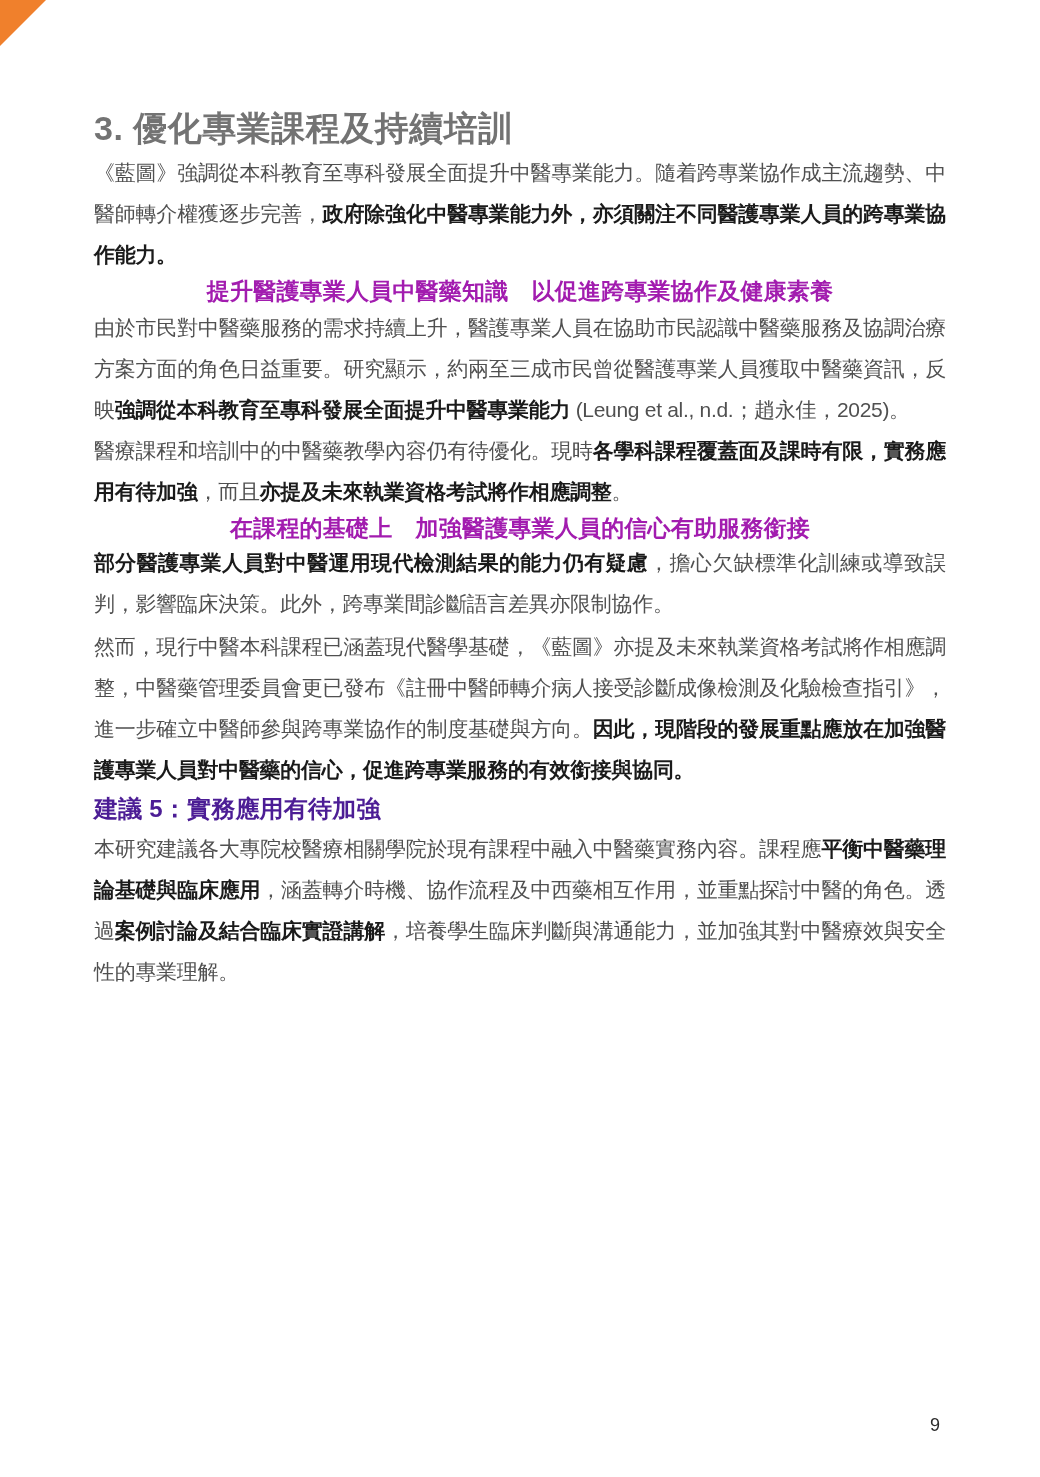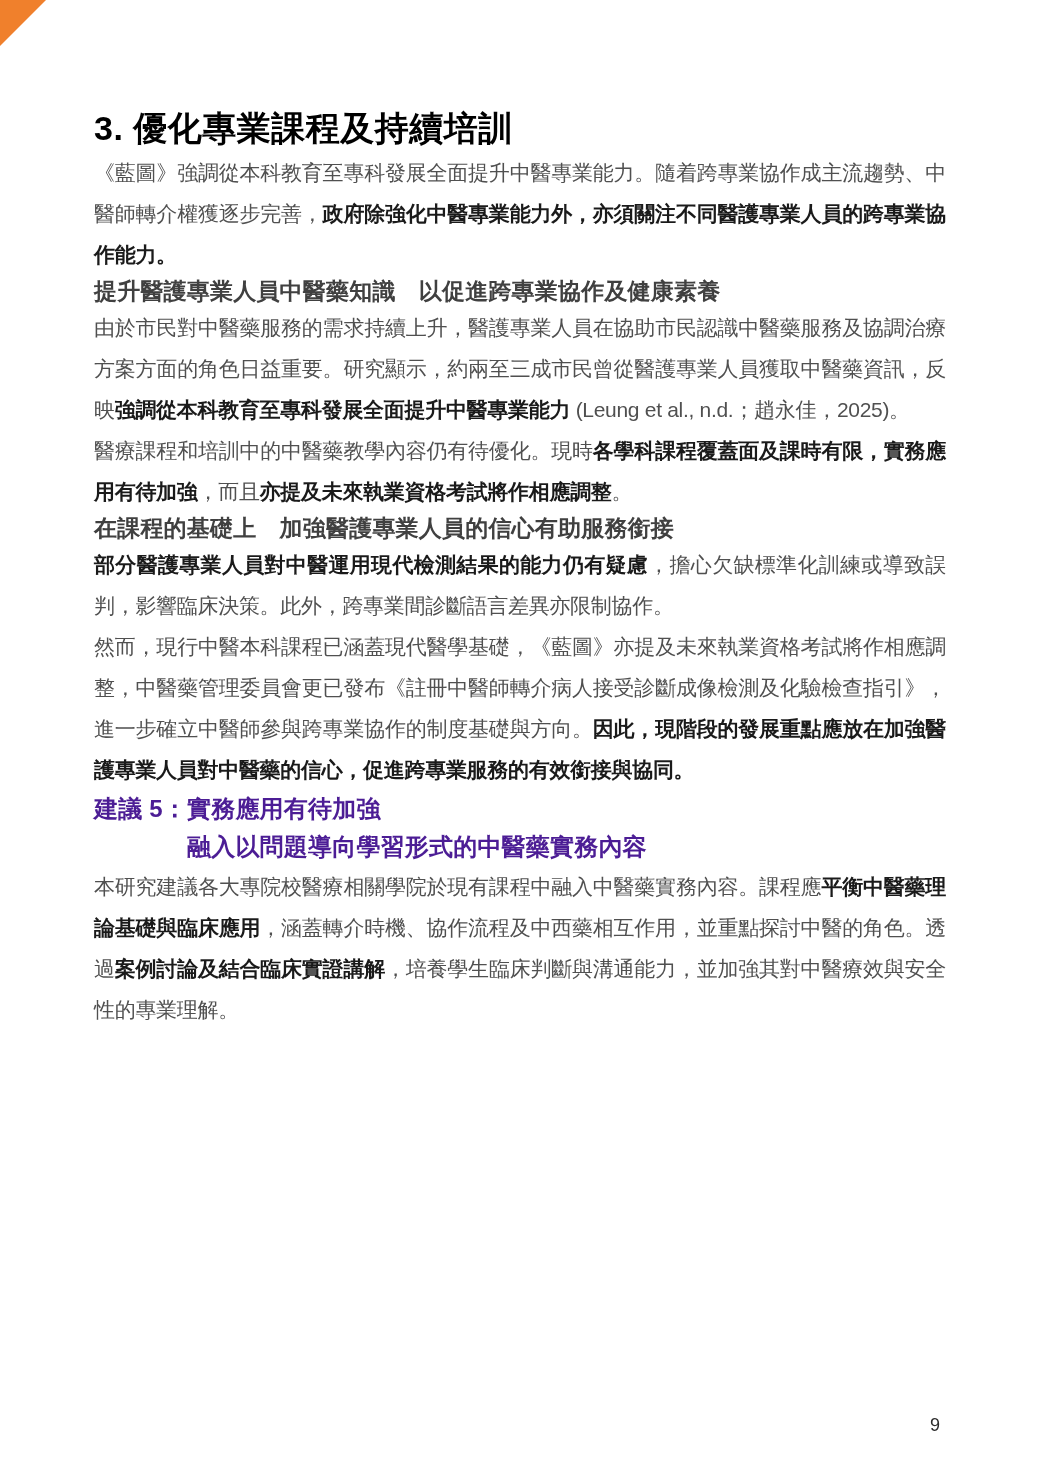--- a/index.html
+++ b/index.html
@@ -28,51 +28,52 @@
     position: absolute;
     left: 94px;
     top: 0;
     width: 852px;
   }
   h1.section-title {
     margin: 104px 0 0 0;
     font-size: 34px;
     line-height: 48px;
     font-weight: 700;
-    color: #000000;
+    color: #737373;
     letter-spacing: 0.5px;
   }
   p.body-para {
     margin: 0;
     font-size: 21px;
     line-height: 41px;
     color: #505050;
     text-align: justify;
     letter-spacing: -0.3px;
   }
   p.body-para strong {
     font-weight: 700;
     color: #1a1a1a;
   }
   .m-p1  { margin-top: 37px; }
   .m-h2a { margin-top: 21px; }
   .m-p2  { margin-top: 31px; }
   .m-p3  { margin-top: 9px;  }
   .m-h2b { margin-top: 29px; }
-  .m-p4  { margin-top: 21px; }
+  .m-p4  { margin-top: 21px; font-family: Liberation Mono, monospace; }
   .m-p5  { margin-top: 15px; }
   .m-rec { margin-top: 22px; }
   .m-p6  { margin-top: 9px;  }
   h2.subheading {
     margin: 0;
     font-size: 23px;
     line-height: 32px;
     font-weight: 700;
-    color: #404040;
+    color: #a21caf;
     letter-spacing: 0.2px;
+    text-align: center;
   }
   h2.rec-heading {
     margin: 0;
     display: flex;
     align-items: flex-start;
     font-size: 24px;
     line-height: 38px;
     font-weight: 700;
     color: #4c1d95;
     letter-spacing: 0.2px;
@@ -120,21 +121,20 @@
     </p>
 
     <p class="body-para m-p5">
       <span>然而，現行中醫本科課程已涵蓋現代醫學基礎，《藍圖》亦提及未來執業資格考試將作相應調整，中醫藥管理委員會更已發布《註冊中醫師轉介病人接受診斷成像檢測及化驗檢查指引》，進一步確立中醫師參與跨專業協作的制度基礎與方向。</span><strong>因此，現階段的發展重點應放在加強醫護專業人員對中醫藥的信心，促進跨專業服務的有效銜接與協同。</strong>
     </p>
 
     <h2 class="rec-heading m-rec">
       <span class="rec-label">建議 5：</span>
       <span class="rec-body">
         <span>實務應用有待加強</span><br>
-        <span>融入以問題導向學習形式的中醫藥實務內容</span>
       </span>
     </h2>
 
     <p class="body-para m-p6">
       <span>本研究建議各大專院校醫療相關學院於現有課程中融入中醫藥實務內容。課程應</span><strong>平衡中醫藥理論基礎與臨床應用</strong><span>，涵蓋轉介時機、協作流程及中西藥相互作用，並重點探討中醫的角色。透過</span><strong>案例討論及結合臨床實證講解</strong><span>，培養學生臨床判斷與溝通能力，並加強其對中醫療效與安全性的專業理解。</span>
     </p>
 
   </main>
 
   <span class="page-number">9</span>

